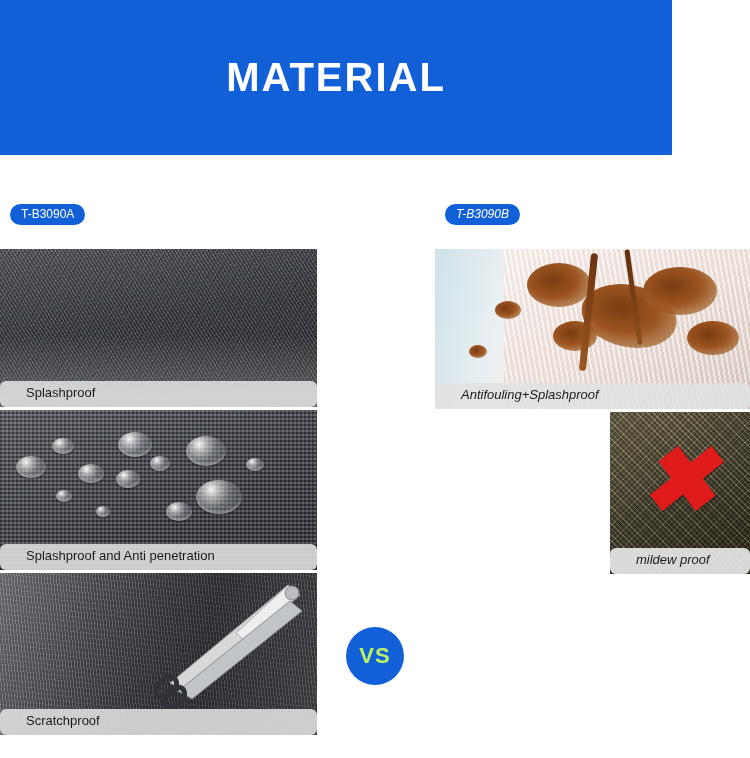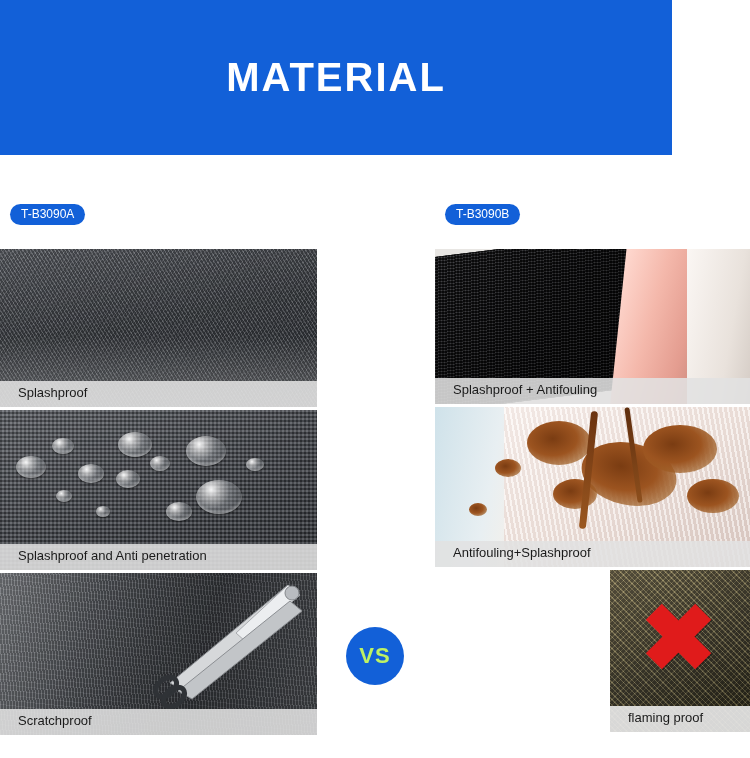--- a/index.html
+++ b/index.html
@@ -38,21 +38,21 @@
     left: 0; top: 155px;
     width: 750px; height: 704px; margin-top: 16px;
   }
 
   .col {
     position: absolute;
     top: 0;
     width: 317px;
   }
   .col-left { left: 0; }
-  .col-right { left: 435px; width: 315px; }
+  .col-right { left: 435px; width: 315px; font-style: italic; }
 
   .tag {
     display: inline-block;
     background: #1260d8;
     color: #ffffff;
     font-size: 12px;
     padding: 4px 11px 5px 11px;
     border-radius: 11px;
     margin-top: 33px;
     margin-left: 10px;
@@ -71,23 +71,24 @@
     overflow: hidden;
     margin-bottom: 3px;
   }
   .panel-caption {
     position: absolute;
     left: 0; bottom: 0;
     width: 100%;
     background: rgba(225,225,225,0.88);
     color: #1a1a1a;
     font-size: 13px;
-    padding: 5px 0 6px 18px;
+    padding: 5px 0 6px 26px;
     box-sizing: border-box;
     line-height: 1.15;
+    border-radius: 6px;
   }
   .caption-light {
     background: rgba(235,235,235,0.9);
   }
 
   
   .tex {
     position: absolute;
     inset: 0;
   }
@@ -245,27 +246,20 @@
     </div>
   </div>
 
   <div class="vs-badge">VS</div>
 
   <div class="col col-right">
     <div class="tag">T-B3090B</div>
 
     <div class="panels">
 
-      <div class="panel" style="height:155px;">
-        <div class="tex" style="background:#e8e6e3;"></div>
-        <div class="tex blackweave" style="left:0; top:0; width:72%; height:100%; transform:skewY(-7deg) translateY(-6px);"></div>
-        <div style="position:absolute; left:58%; top:-6px; width:26%; height:112%; transform:skewX(-6deg); background:linear-gradient(100deg,#ffd9d0 0%, #f4b8ab 40%, #e49d90 75%, #c98a7e 100%);"></div>
-        <div style="position:absolute; left:80%; top:-6px; width:22%; height:112%; background:linear-gradient(100deg,#fbf7f4 0%, #e9e2dc 60%, #cfc6bf 100%);"></div>
-        <div class="panel-caption">Splashproof + Antifouling</div>
-      </div>
 
       <div class="panel" style="height:160px;">
         <div class="tex whitecloth"></div>
         <div style="position:absolute; left:0; top:0; width:22%; height:100%; background:linear-gradient(100deg, #cfe2ea 0%, #e8eff2 70%, #f2f0ec 100%);"></div>
         <div class="stain" style="left:92px;  top:14px; width:64px; height:44px;"></div>
         <div class="stain" style="left:146px; top:36px; width:96px; height:62px; transform:rotate(12deg);"></div>
         <div class="stain" style="left:208px; top:18px; width:74px; height:48px;"></div>
         <div class="stain" style="left:118px; top:72px; width:44px; height:30px;"></div>
         <div class="stain" style="left:60px;  top:52px; width:26px; height:18px;"></div>
         <div class="stain" style="left:252px; top:72px; width:52px; height:34px;"></div>
@@ -274,21 +268,21 @@
         <div style="position:absolute; left:196px; top:0px; width:5px; height:96px; background:linear-gradient(180deg,#5e2d0d,#8d4f1d); border-radius:4px; transform:rotate(-8deg);"></div>
         <div class="panel-caption">Antifouling+Splashproof</div>
       </div>
 
       <div style="position:relative; height:162px;">
 
 
         <div class="panel" style="position:absolute; left:175px; top:0; width:140px; height:162px; margin:0;">
           <div class="tex meshgold"></div>
           <div class="redx" style="left:30px; top:22px;">✖</div>
-          <div class="panel-caption caption-light">flaming proof</div>
+          <div class="panel-caption caption-light">mildew proof</div>
         </div>
 
       </div>
 
     </div>
   </div>
 
 </div>
 
 </body></html>

